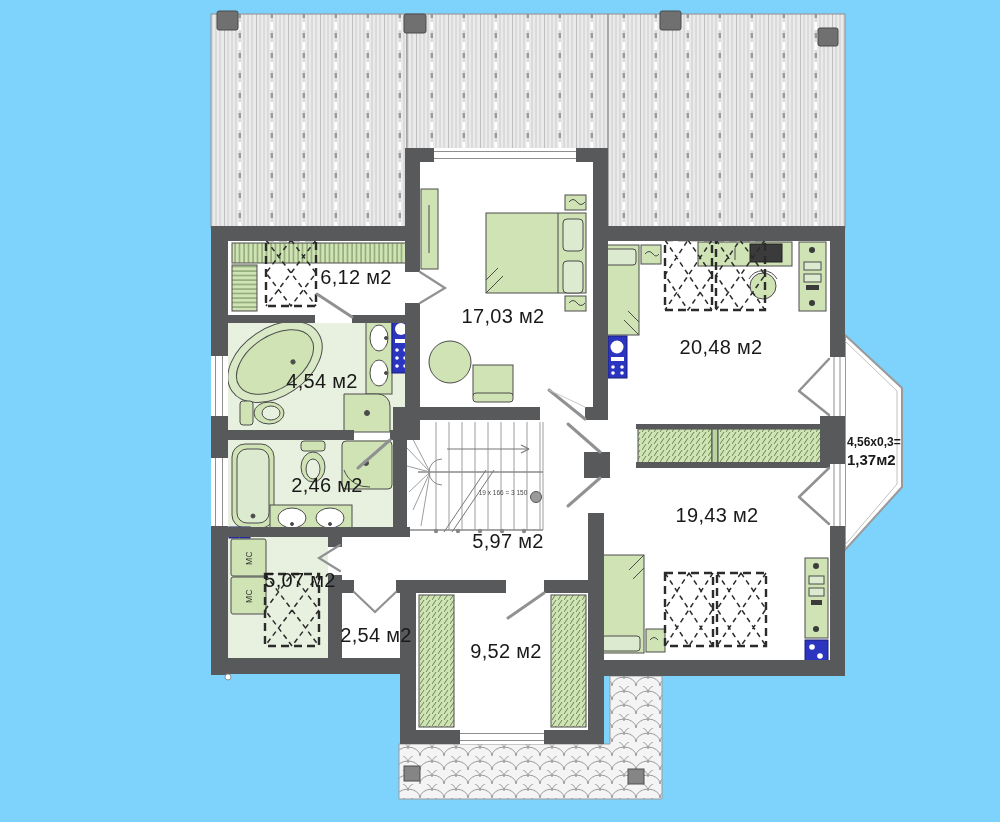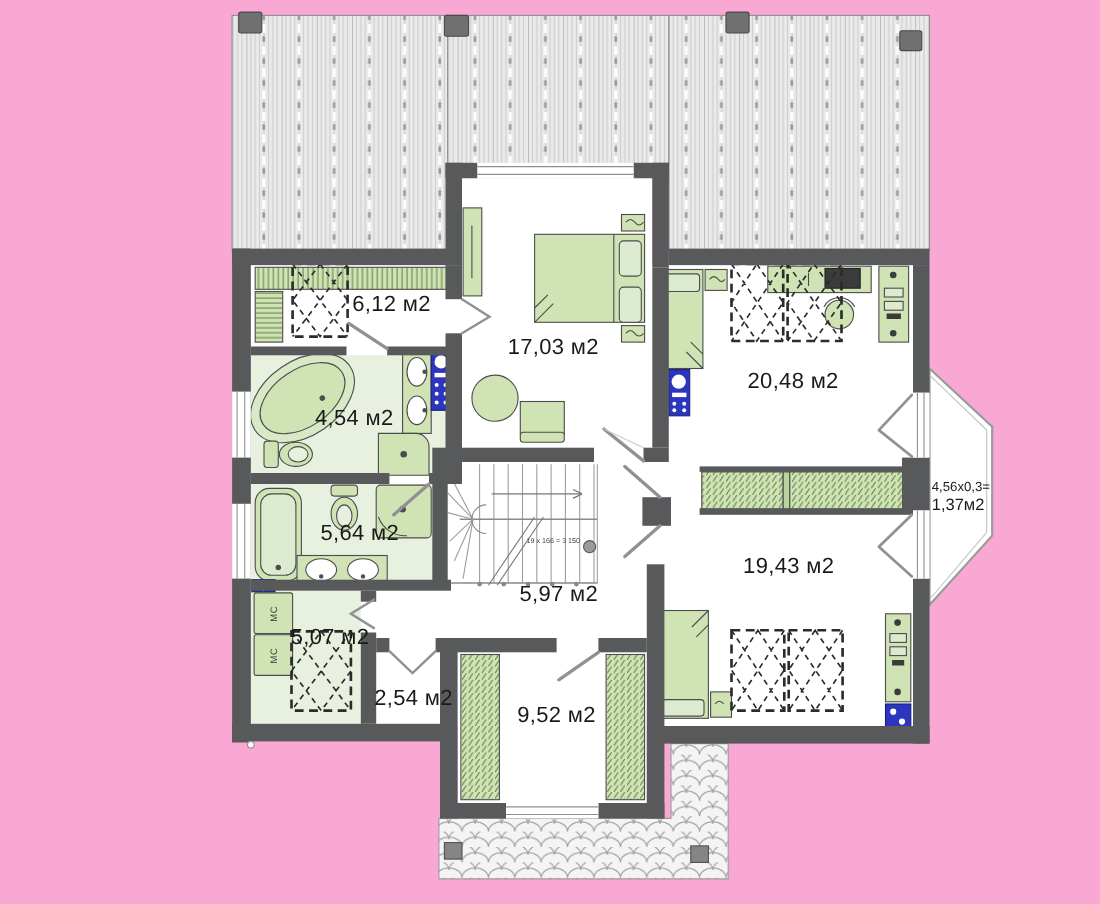--- a/index.html
+++ b/index.html
@@ -1,23 +1,23 @@
 <!DOCTYPE html>
 <html><head>
 <meta charset="utf-8">
 <style>
   html,body{margin:0;padding:0;background:#fff;}
-  .plan-wrap{position:relative;width:1000px;height:822px;background:#f9a8d4;overflow:hidden;
+  .plan-wrap{position:relative;width:1000px;height:822px;background:#7dd3fc;overflow:hidden;
              font-family:"Liberation Sans",sans-serif;}
   .plan-wrap svg{position:absolute;left:0;top:0;}
   .lbl{position:absolute;transform:translate(-50%,-50%);font:400 20px "Liberation Sans",sans-serif;
        color:#191919;white-space:nowrap;letter-spacing:.3px;}
   .lbl-tiny{font-size:6.5px;color:#4a4a4a;letter-spacing:0;}
   .lbl-mc{font-size:8.5px;color:#343434;transform:translate(-50%,-50%) rotate(-90deg);letter-spacing:.5px;}
-  .balcony-lbl{position:absolute;left:847px;top:436px;color:#191919;}
+  .balcony-lbl{position:absolute;left:847px;top:436px;color:#191919;font-weight:bold;}
   .balcony-lbl .dim{font-size:12px;display:block;line-height:13px;}
   .balcony-lbl .area{font-size:15px;display:block;line-height:21px;}
 </style>
 </head>
 <body>
 
 <div class="plan-wrap">
 <svg width="1000" height="822" viewBox="0 0 1000 822">
   <defs>
     <pattern id="roofP" width="32" height="20" patternUnits="userSpaceOnUse">
@@ -381,21 +381,21 @@
     <line x1="390" y1="440" x2="358" y2="468"></line>
     <path d="M829 359 L799 391 M829 415 L799 391" stroke-width="2.5"></path>
     <path d="M829 468 L799 497 M829 524 L799 497" stroke-width="2.5"></path>
   </g>
 </svg>
 
 <div class="lbl" style="left:356px;top:277px">6,12 м2</div>
 <div class="lbl" style="left:503px;top:316px">17,03 м2</div>
 <div class="lbl" style="left:721px;top:347px">20,48 м2</div>
 <div class="lbl" style="left:322px;top:381px">4,54 м2</div>
-<div class="lbl" style="left:327px;top:485px">5,64 м2</div>
+<div class="lbl" style="left:327px;top:485px">2,46 м2</div>
 <div class="lbl" style="left:508px;top:541px">5,97 м2</div>
 <div class="lbl" style="left:300px;top:580px">5,07 м2</div>
 <div class="lbl" style="left:376px;top:635px">2,54 м2</div>
 <div class="lbl" style="left:506px;top:651px">9,52 м2</div>
 <div class="lbl" style="left:717px;top:515px">19,43 м2</div>
 <div class="lbl lbl-tiny" style="left:503px;top:492px">19 x 166 = 3 150</div>
 <div class="balcony-lbl">
   <span class="dim">4,56x0,3=</span>
   <span class="area">1,37м2</span>
 </div>

